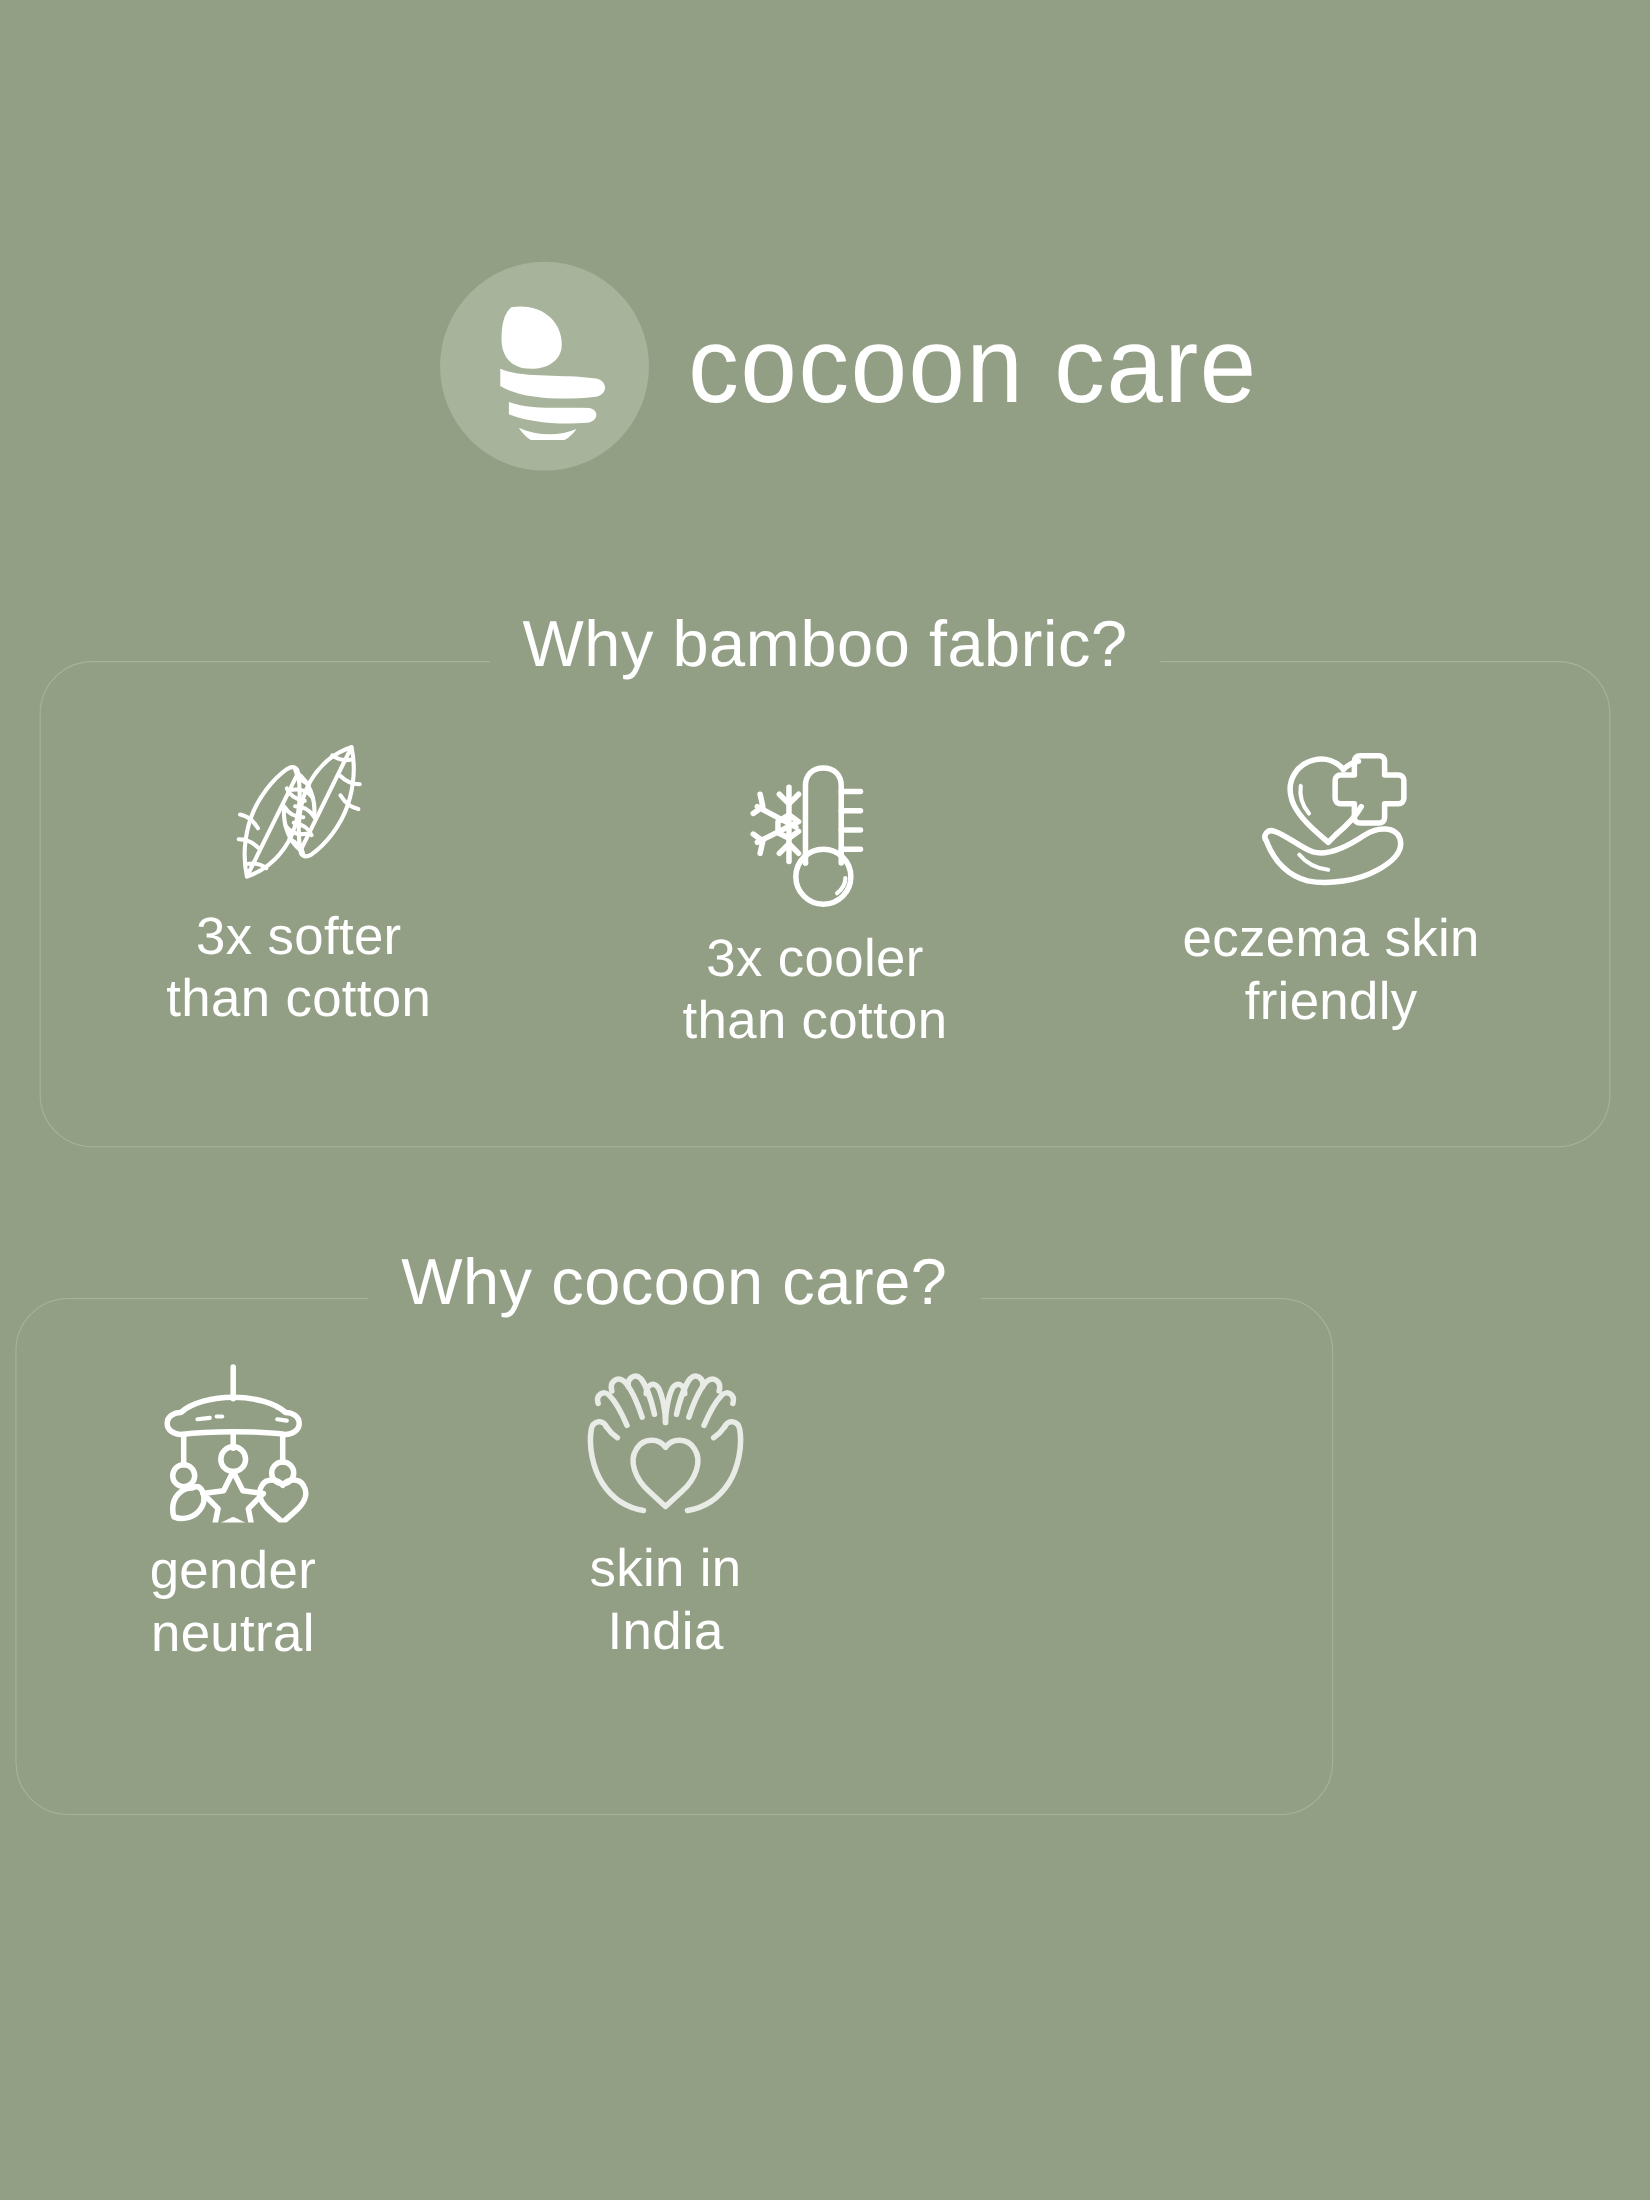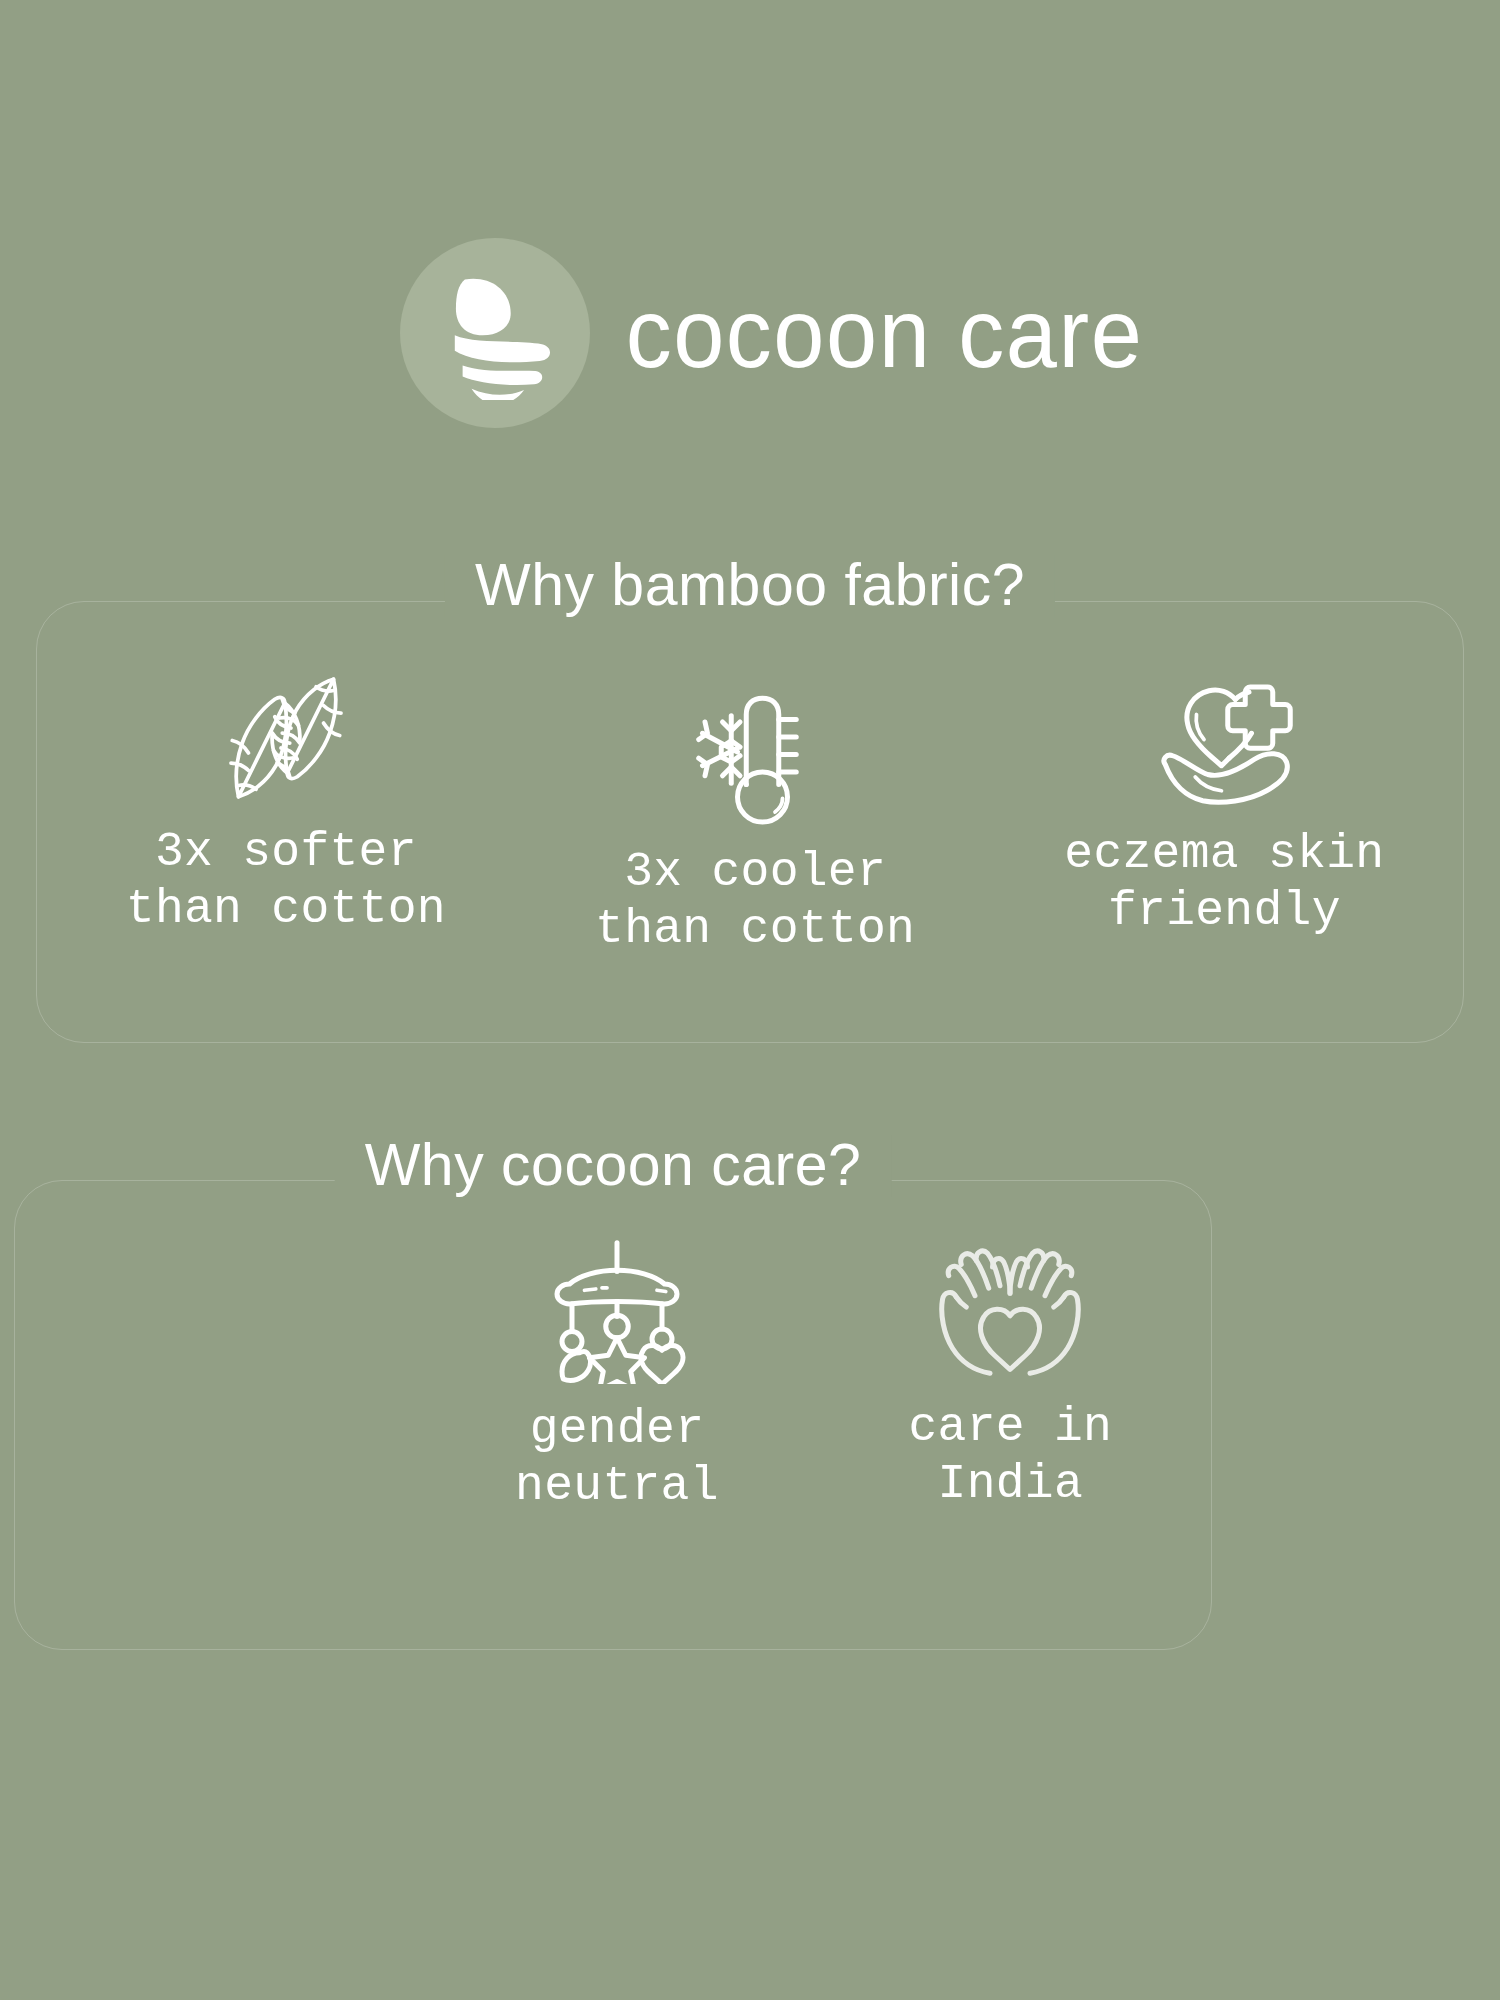--- a/index.html
+++ b/index.html
@@ -75,22 +75,21 @@
     line-height:1.05;
   }
   #card-cocoon .card-heading{ top:-46px; }
 
   
   .features{
     position:absolute;
     left:0; right:4px;
     display:flex;
     align-items:flex-start;
-    justify-content:flex-end;
-    font-family:Liberation Mono, monospace;
+    justify-content:flex-start;
   }
   #features-bamboo{ top:60px; }
   #features-cocoon{ top:50px; }
 
   .feature{
     width:33%;
     display:flex;
     flex-direction:column;
     align-items:center;
     text-align:center;
@@ -307,18 +306,18 @@
           <path class="stroke" d="M103 52 C106 46 113 48 114 54 C116 66 113 82 106 93 C99 104 88 111 76 113"></path>
           <path class="stroke" d="M103 52 C101 55 98 58 95 60"></path>
           <path class="stroke" d="M109 35 C111 29 105 25 101 29 C96 34 91 44 88 51"></path>
           <path class="stroke" d="M99 26 C101 19 95 15 90 19 C85 24 80 36 77 45"></path>
           <path class="stroke" d="M87 23 C88 16 82 13 78 17 C74 22 70 34 68 43"></path>
           <path class="stroke" d="M74 28 C74 21 68 19 65 24 C62 30 60 41 60 49"></path>
 
           <path class="stroke" d="M60 67 C55 60 44 60 39 68 C33 77 38 90 48 99 L60 110 L72 99 C82 90 87 77 81 68 C76 60 65 60 60 67 Z"></path>
         </svg>
       </div>
-      <div class="label">care in
+      <div class="label">skin in
 India</div>
     </div>
 
   </div>
 </div>
 
 </body></html>

